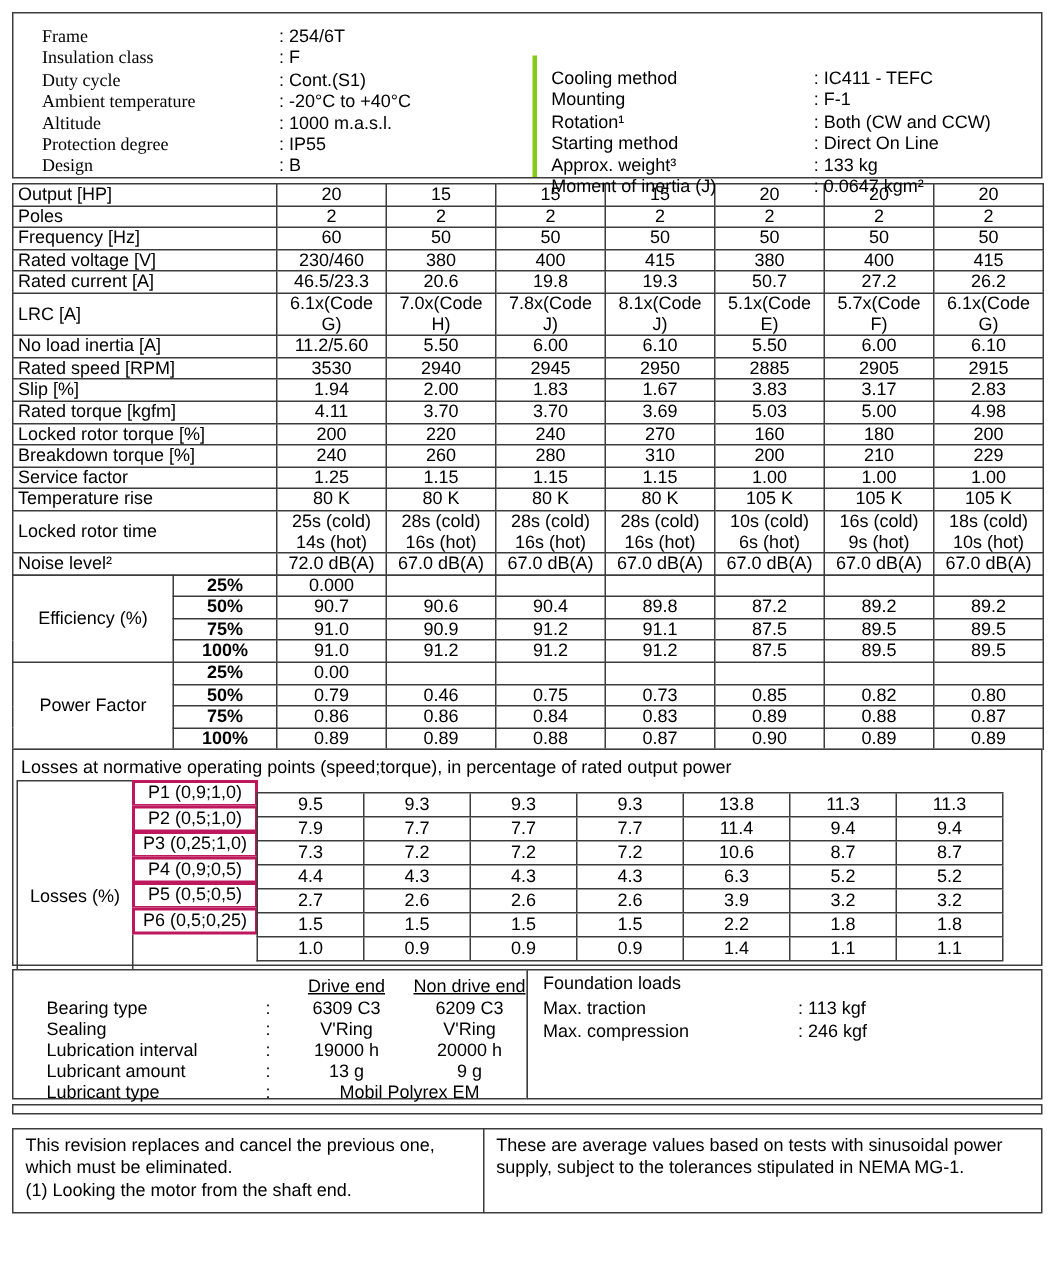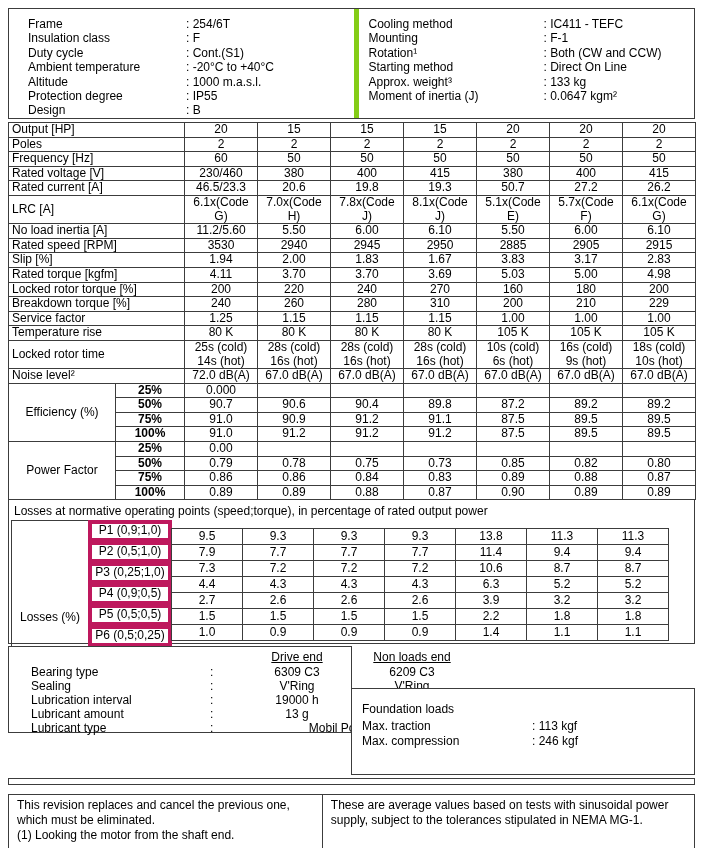--- a/index.html
+++ b/index.html
@@ -3,52 +3,52 @@
 <meta charset="utf-8">
 <style>
   html,body{margin:0;padding:0;background:#fff;}
   body{font-family:"Liberation Sans",sans-serif;font-size:12px;color:#000;}
   .page{width:703px;height:848px;box-sizing:border-box;padding:8px;background:#fff;}
   .box{border:1px solid #3c3c3c;box-sizing:border-box;background:#fff;}
 
   
   .header-box{display:flex;height:111px;margin-bottom:3px;}
   .header-half{flex:1;box-sizing:border-box;padding:8px 0 0 19px;}
-  .header-half.right{border-left:5px solid #84cc16;padding-left:10px;}
+  .header-half.right{border-left:3px solid #84cc16;padding-left:10px;margin-top:28px;}
   .hrow{display:flex;line-height:14.4px;}
-  .header-half.left .hlabel{width:158px;}
+  .header-half.left .hlabel{width:158px;font-family:Liberation Serif, serif;}
   .header-half.right .hlabel{width:175px;}
 
   
   table{border-collapse:collapse;width:687px;table-layout:fixed;}
   td,th{border:1px solid #3c3c3c;font-weight:normal;padding:0 2px;line-height:13.6px;vertical-align:middle;}
   th.rlabel{text-align:left;padding-left:3px;}
   td.val{text-align:center;white-space:pre-line;word-wrap:break-word;}
   th.group{text-align:center;}
   th.load{text-align:center;font-weight:bold;}
   #perf-table{margin-top:-1px;}
 
   
   .losses-box{margin-top:-1px;height:145px;padding:2px 0 0 2px;}
   .losses-header{line-height:16px;padding:1px 0 1px 3px;}
   .losses-grid{display:flex;align-items:flex-start;}
   .l-main{width:76px;align-self:stretch;border:1px solid #3c3c3c;display:flex;align-items:center;justify-content:center;}
   .l-points{width:84px;display:flex;flex-direction:column;margin-left:-1px;}
-  .pcell{height:14px;line-height:13.5px;text-align:center;border:4px solid #be185d;margin-top:-1px;background:#fff;}
+  .pcell{height:14px;line-height:13.5px;text-align:center;border:2px solid #be185d;margin-top:-1px;background:#fff;}
   .pcell:first-child{margin-top:0;}
   .pcell.tall{height:auto;line-height:12.5px;padding:1px 0;margin-top:32px;}
   .l-values{margin-left:-1px;margin-top:8px;width:498px;border-top:1px solid #3c3c3c;}
   .vrow{display:flex;border-bottom:1px solid #3c3c3c;border-left:1px solid #3c3c3c;height:15px;}
   .vcell{width:70px;border-right:1px solid #3c3c3c;line-height:14.5px;text-align:center;}
 
   
   .row2{display:flex;margin-top:2px;}
   .bearing-box{width:344px;height:87px;padding:3px 0 0 22px;}
-  .foundation-box{width:344px;height:87px;margin-left:-1px;padding:13px 0 0 10px;margin-top:42px;}
-  .brow{display:grid;grid-template-columns:146px 14px 80px 84px;line-height:14.2px;gap:33px;}
+  .foundation-box{width:344px;height:87px;margin-left:-1px;padding:1px 0 0 10px;}
+  .brow{display:grid;grid-template-columns:146px 14px 80px 84px;line-height:14.2px;}
   .bhead span{text-decoration:underline;}
   .bcol{text-align:center;}
   .bspan{grid-column:3/5;text-align:center;}
   .ftitle{line-height:15px;margin-bottom:2px;}
   .frow{display:grid;grid-template-columns:170px auto;line-height:14.4px;}
 
   
   .strip{height:7px;margin-top:3px;}
   .footer{margin-top:9px;}
   .note-left{width:344px;min-height:57px;padding:3px 8px;}
@@ -362,21 +362,21 @@
           <td class="val"></td>
           <td class="val"></td>
           <td class="val"></td>
           <td class="val"></td>
           <td class="val"></td>
           <td class="val"></td>
         </tr>
         <tr>
           <th class="load">50%</th>
           <td class="val">0.79</td>
-          <td class="val">0.78</td>
+          <td class="val">0.46</td>
           <td class="val">0.75</td>
           <td class="val">0.73</td>
           <td class="val">0.85</td>
           <td class="val">0.82</td>
           <td class="val">0.80</td>
         </tr>
         <tr>
           <th class="load">75%</th>
           <td class="val">0.86</td>
           <td class="val">0.86</td>
@@ -479,21 +479,21 @@
         </div>
     </div>
   </div>
 
   <div class="row2">
     <div class="box bearing-box">
       <div class="brow bhead">
         <span></span>
         <span></span>
         <span class="bcol">Drive end</span>
-        <span class="bcol">Non loads end</span>
+        <span class="bcol">Non drive end</span>
       </div>
       <div id="bearing-rows">
           <div class="brow">
             <span>Bearing type</span>
             <span>:</span>
             <span class="bcol">6309 C3</span>
             <span class="bcol">6209 C3</span>
           </div>
           <div class="brow">
             <span>Sealing</span>

